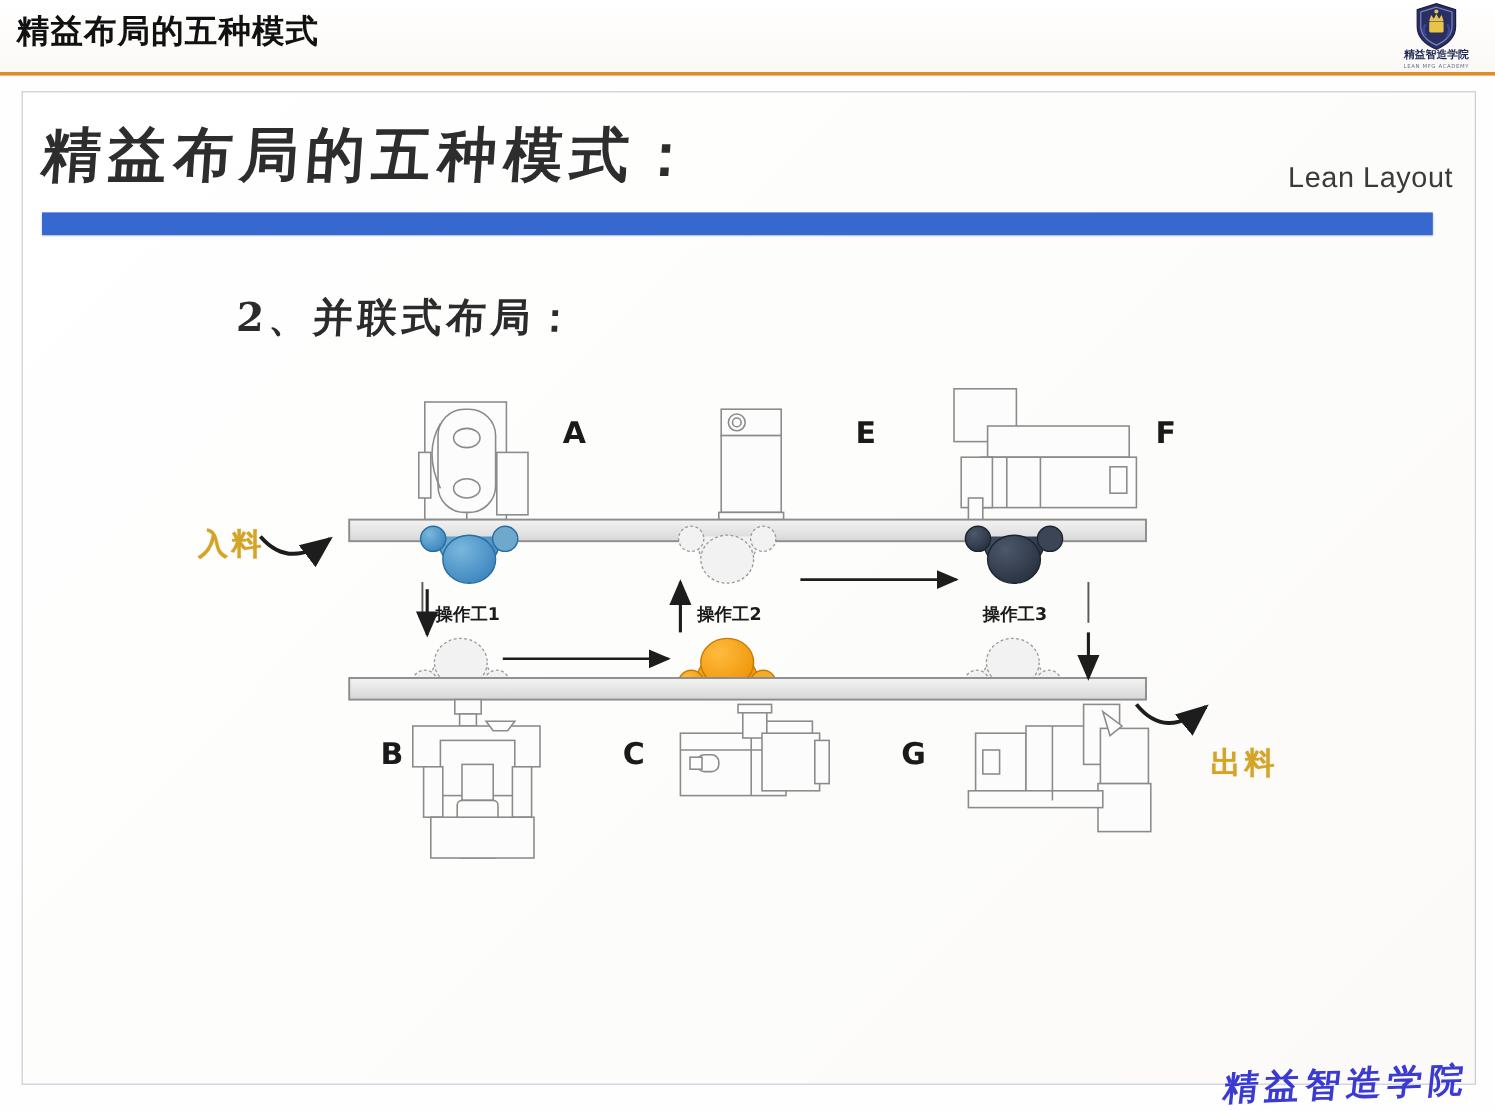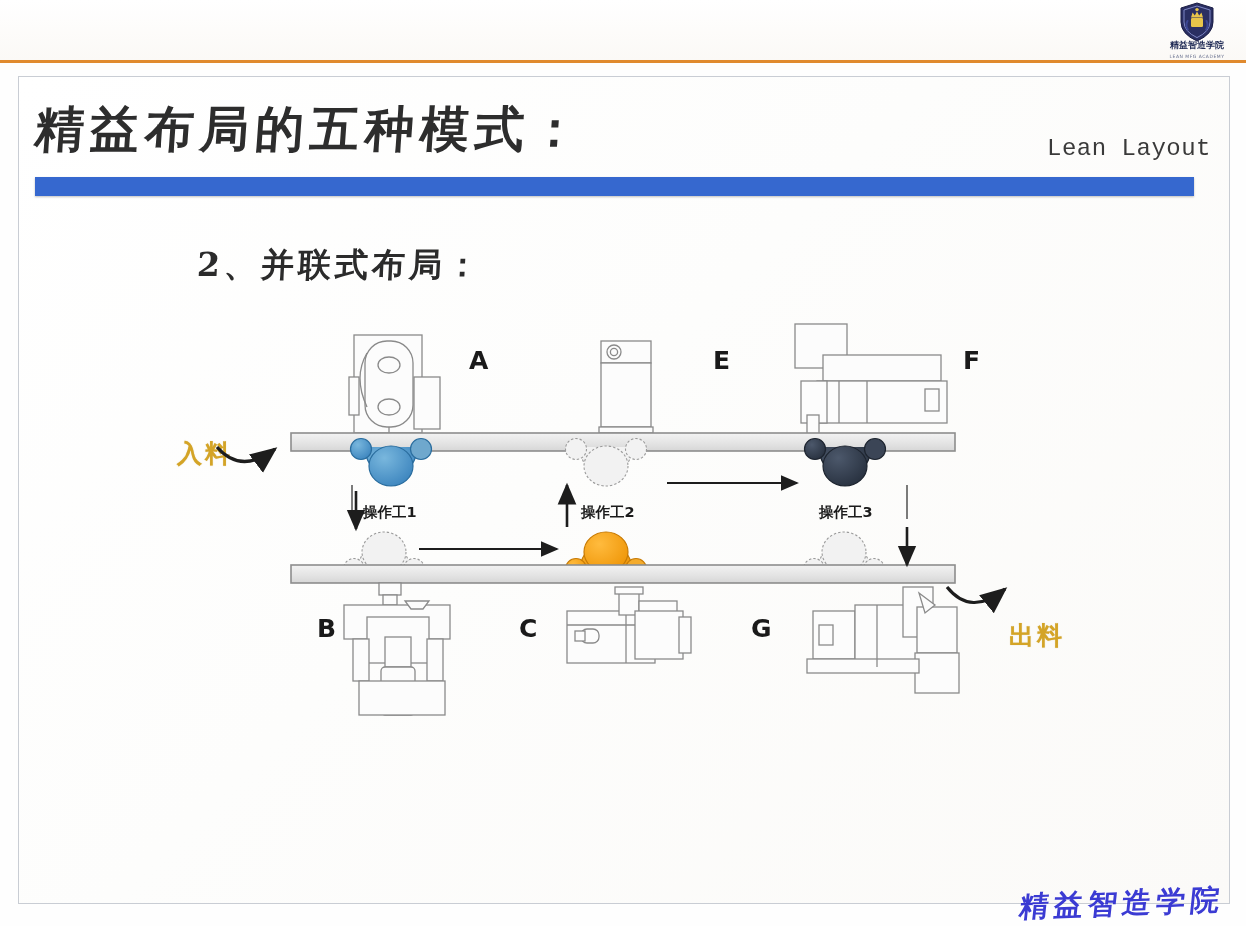--- a/index.html
+++ b/index.html
@@ -53,21 +53,21 @@
   }
   .slide-title {
     position: absolute; left: 16px; top: 20px;
     font-family: "DejaVu Serif", "Liberation Serif", serif;
     font-size: 49px; font-weight: 700; color: #2d2d2d;
     letter-spacing: 6px; white-space: nowrap;
     transform: skewX(-4deg);
   }
   .lean-layout {
     position: absolute; right: 18px; top: 58px;
-    font-family: Liberation Mono, monospace;
+    font-family: Liberation Sans, sans-serif;
     font-size: 24px; color: #3a3a3a; letter-spacing: .5px; white-space: nowrap;
   }
   .blue-bar {
     position: absolute; left: 16px; top: 100px; width: 1159px; height: 19px;
     background: #3668cf;
     box-shadow: 0 1px 2px rgba(0,0,0,.25);
   }
 
   
   .section-head {
@@ -105,20 +105,21 @@
     opacity: .92; transform: skewX(-8deg) rotate(-2deg);
   }
   svg { display: block; overflow: visible; }
 </style>
 </head>
 <body>
 
 <div id="root">
 
   <div class="header">
+    <div class="header-title">精益布局的五种模式</div>
 
     <div class="logo-wrap">
       <svg class="shield" viewBox="0 0 36 40">
         <path d="M18 1 L34 6 L34 20 Q34 32 18 39 Q2 32 2 20 L2 6 Z" fill="#2a2f62" stroke="#1a1d45" stroke-width="1"></path>
         <path d="M18 4 L31 8 L31 20 Q31 29.5 18 35.6 Q5 29.5 5 20 L5 8 Z" fill="none" stroke="#7d86c4" stroke-width="1"></path>
         <rect x="12" y="16" width="12" height="9" rx="1.2" fill="#e8c54a"></rect>
         <path d="M12 15.5 L13.6 10.5 L15.8 13.6 L18 9.6 L20.2 13.6 L22.4 10.5 L24 15.5 Z" fill="#e8c54a"></path>
         <circle cx="18" cy="7.6" r="1.7" fill="#e8c54a"></circle>
         <path d="M8.5 19 Q6.2 23.2 8.8 27.6" fill="none" stroke="#3c4794" stroke-width="2" stroke-linecap="round"></path>
         <path d="M27.5 19 Q29.8 23.2 27.2 27.6" fill="none" stroke="#3c4794" stroke-width="2" stroke-linecap="round"></path>
@@ -131,21 +132,21 @@
 
   <div class="slide">
 
     <div class="slide-title">精益布局的五种模式：</div>
     <div class="lean-layout">Lean Layout</div>
     <div class="blue-bar"></div>
     <div class="section-head">2、并联式布局：</div>
 
     <div class="diagram">
 
-      <div class="flowlabel" style="left:158px; top:360px;">入料</div>
+      <div class="flowlabel" style="left:146px; top:360px;">入料</div>
       <div class="flowlabel" style="left:990px; top:542px;">出料</div>
 
       <svg style="position:absolute; left:0; top:0;" width="1212" height="828" viewBox="0 0 1212 828">
         <defs>
           <marker id="ah" markerWidth="9" markerHeight="9" refX="7.5" refY="4" orient="auto">
             <path d="M0,0.4 L8.4,4 L0,7.6 Z" fill="#1d1d1d"></path>
           </marker>
           <linearGradient id="convG" x1="0" y1="0" x2="0" y2="1">
             <stop offset="0" stop-color="#f3f3f3"></stop>
               <stop offset="0.6" stop-color="#e3e3e3"></stop>

